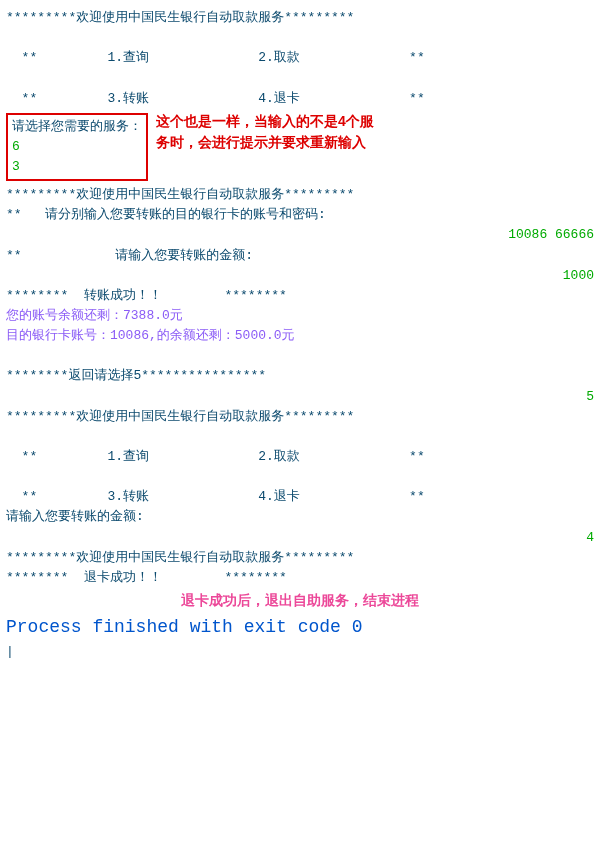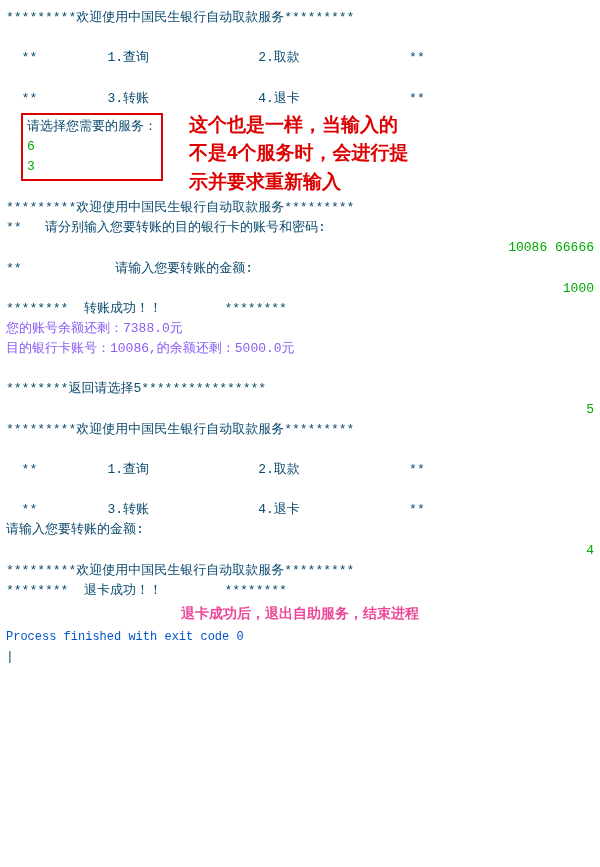--- a/index.html
+++ b/index.html
@@ -25,36 +25,35 @@
       display: inline-block;
       padding: 2px 4px;
       margin: 2px 0;
       vertical-align: top;
     }
     .annotation-box {
       display: inline-block;
       vertical-align: top;
       color: #dd0000;
       font-family: 'SimHei', 'Microsoft YaHei', sans-serif;
-      font-size: 19px;
+      font-size: 14px;
       font-weight: bold;
       margin-left: 8px;
       max-width: 220px;
       line-height: 1.5;
     }
     .inline-row {
       display: flex;
       align-items: flex-start;
-      margin: 2px 15px;
-      gap: 18px;
+      margin: 2px 0;
     }
     .process-line {
       color: #0055cc;
       font-family: Consolas, 'Courier New', monospace;
-      font-size: 12px;
+      font-size: 18px;
     }
     .exit-annotation {
       color: #ec4899;
       font-family: 'SimHei', 'Microsoft YaHei', sans-serif;
       font-size: 14px;
       font-weight: bold;
       text-align: center;
       display: block;
       margin: 2px 0;
     }

